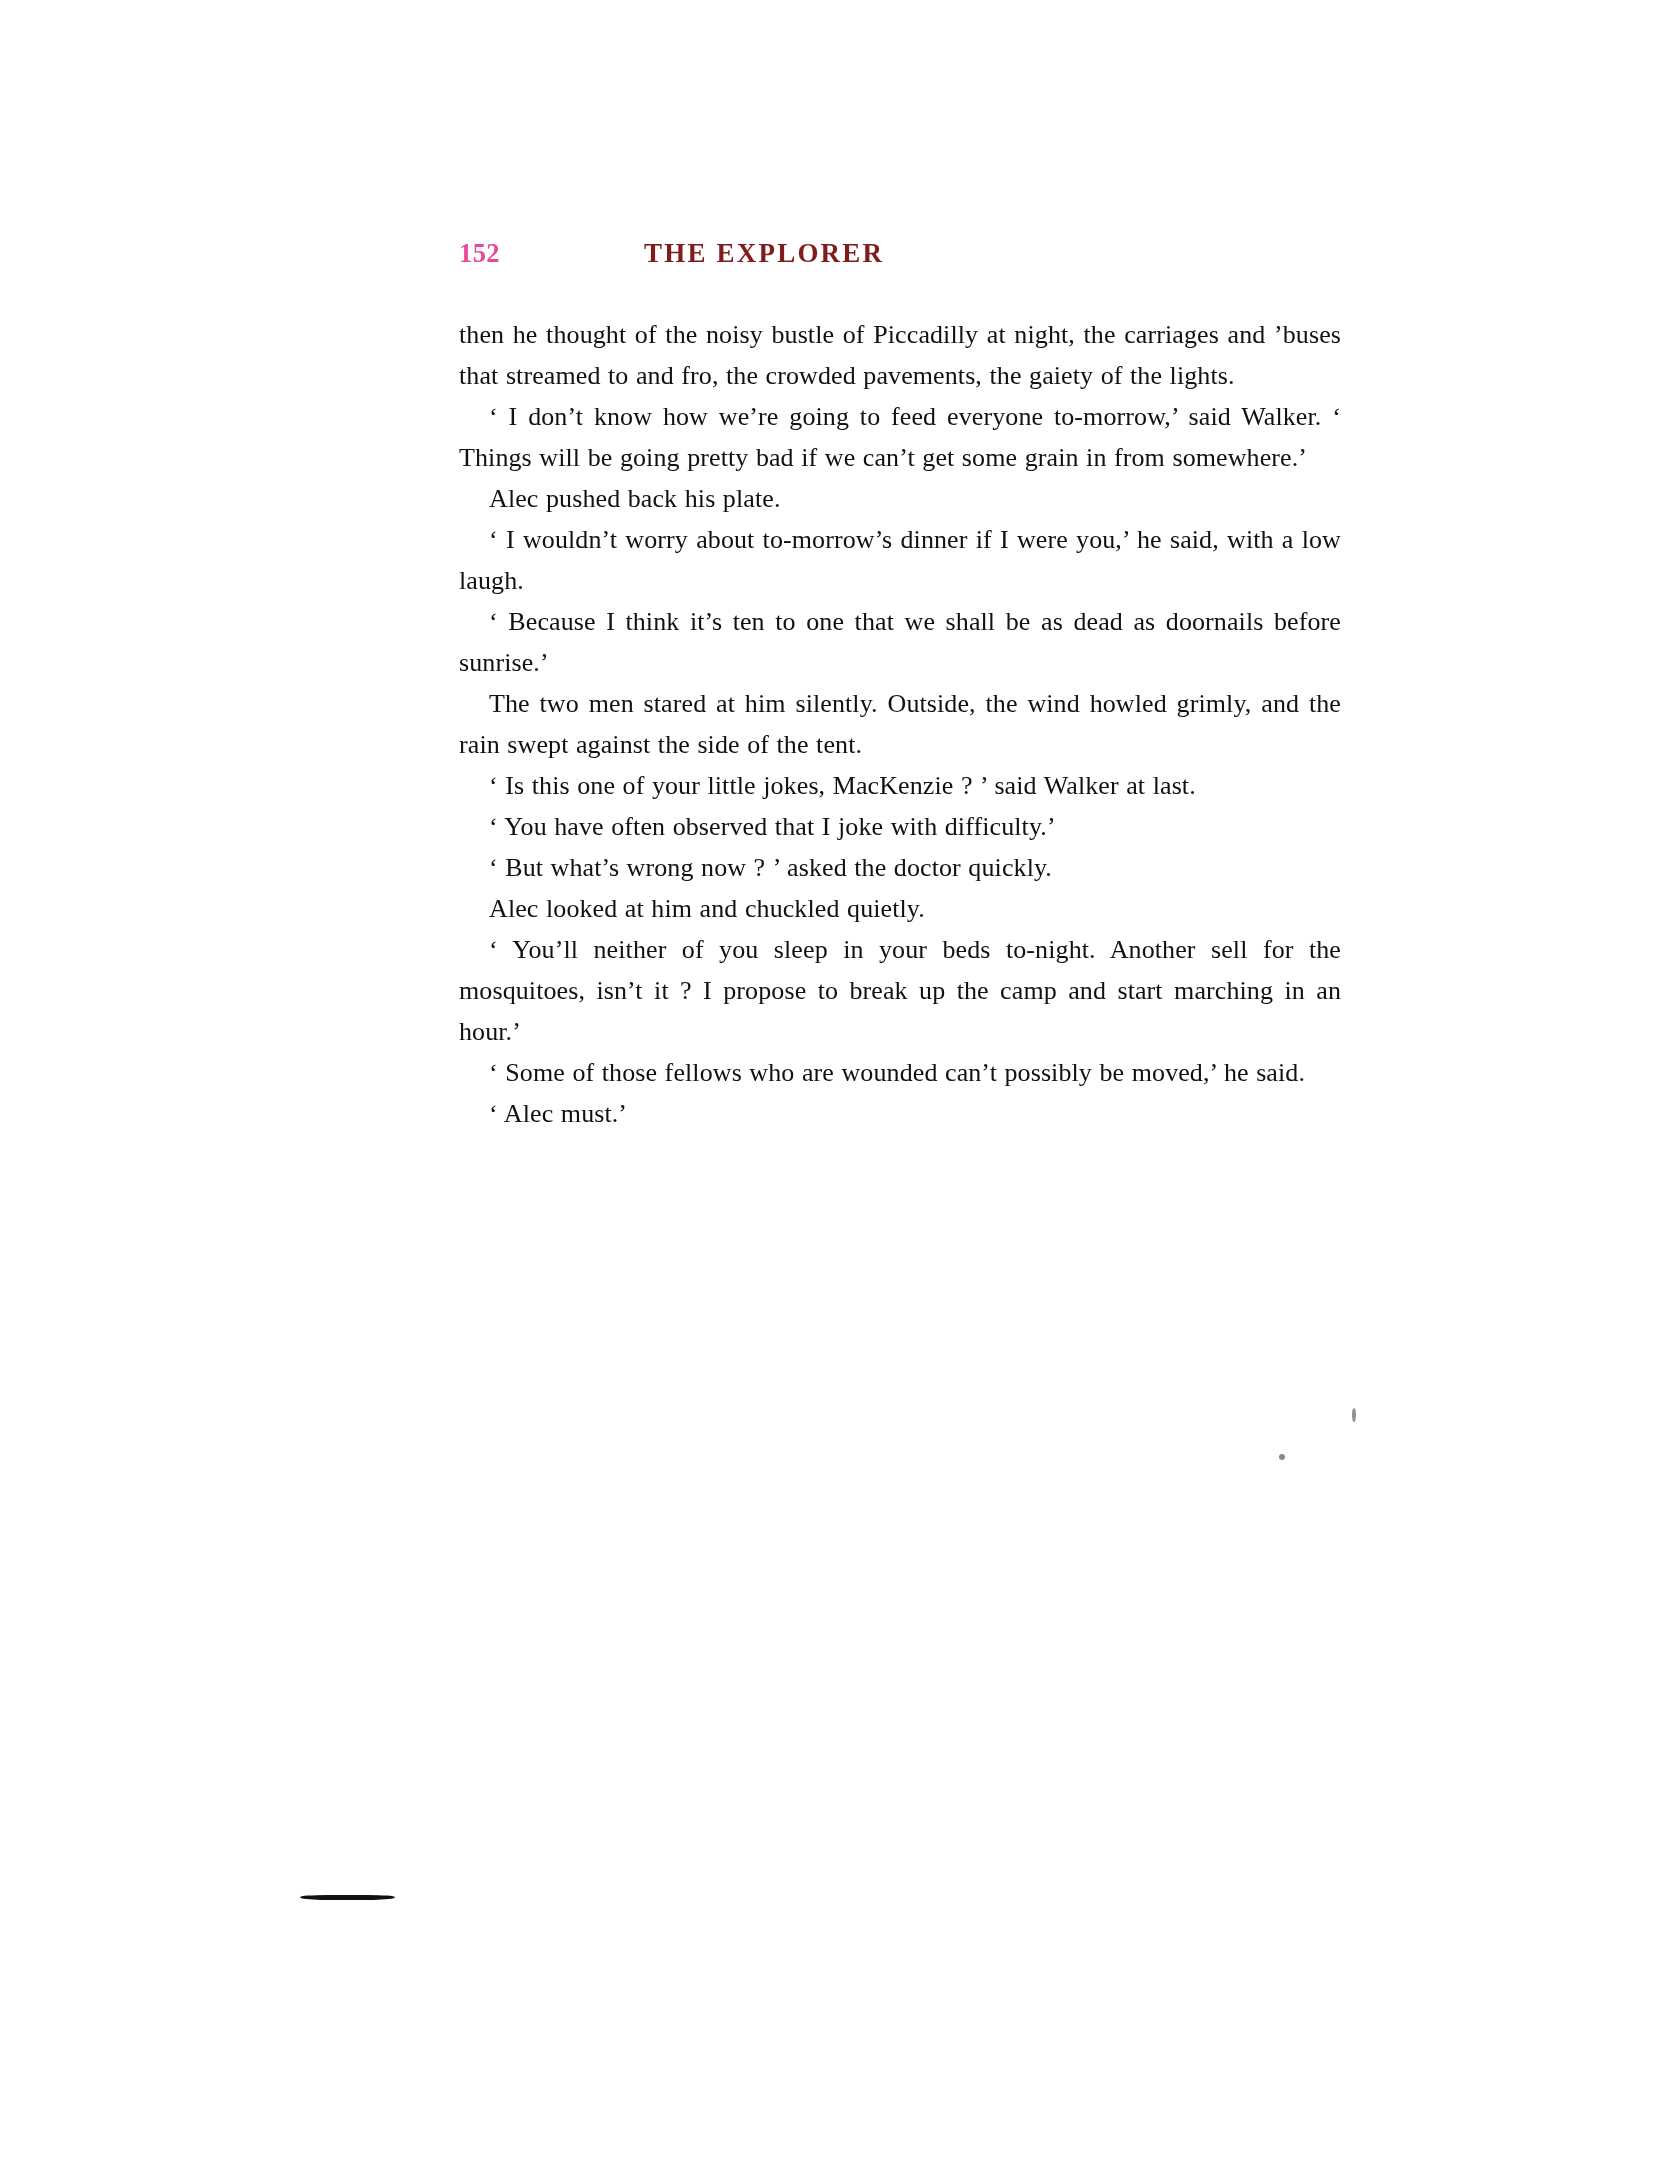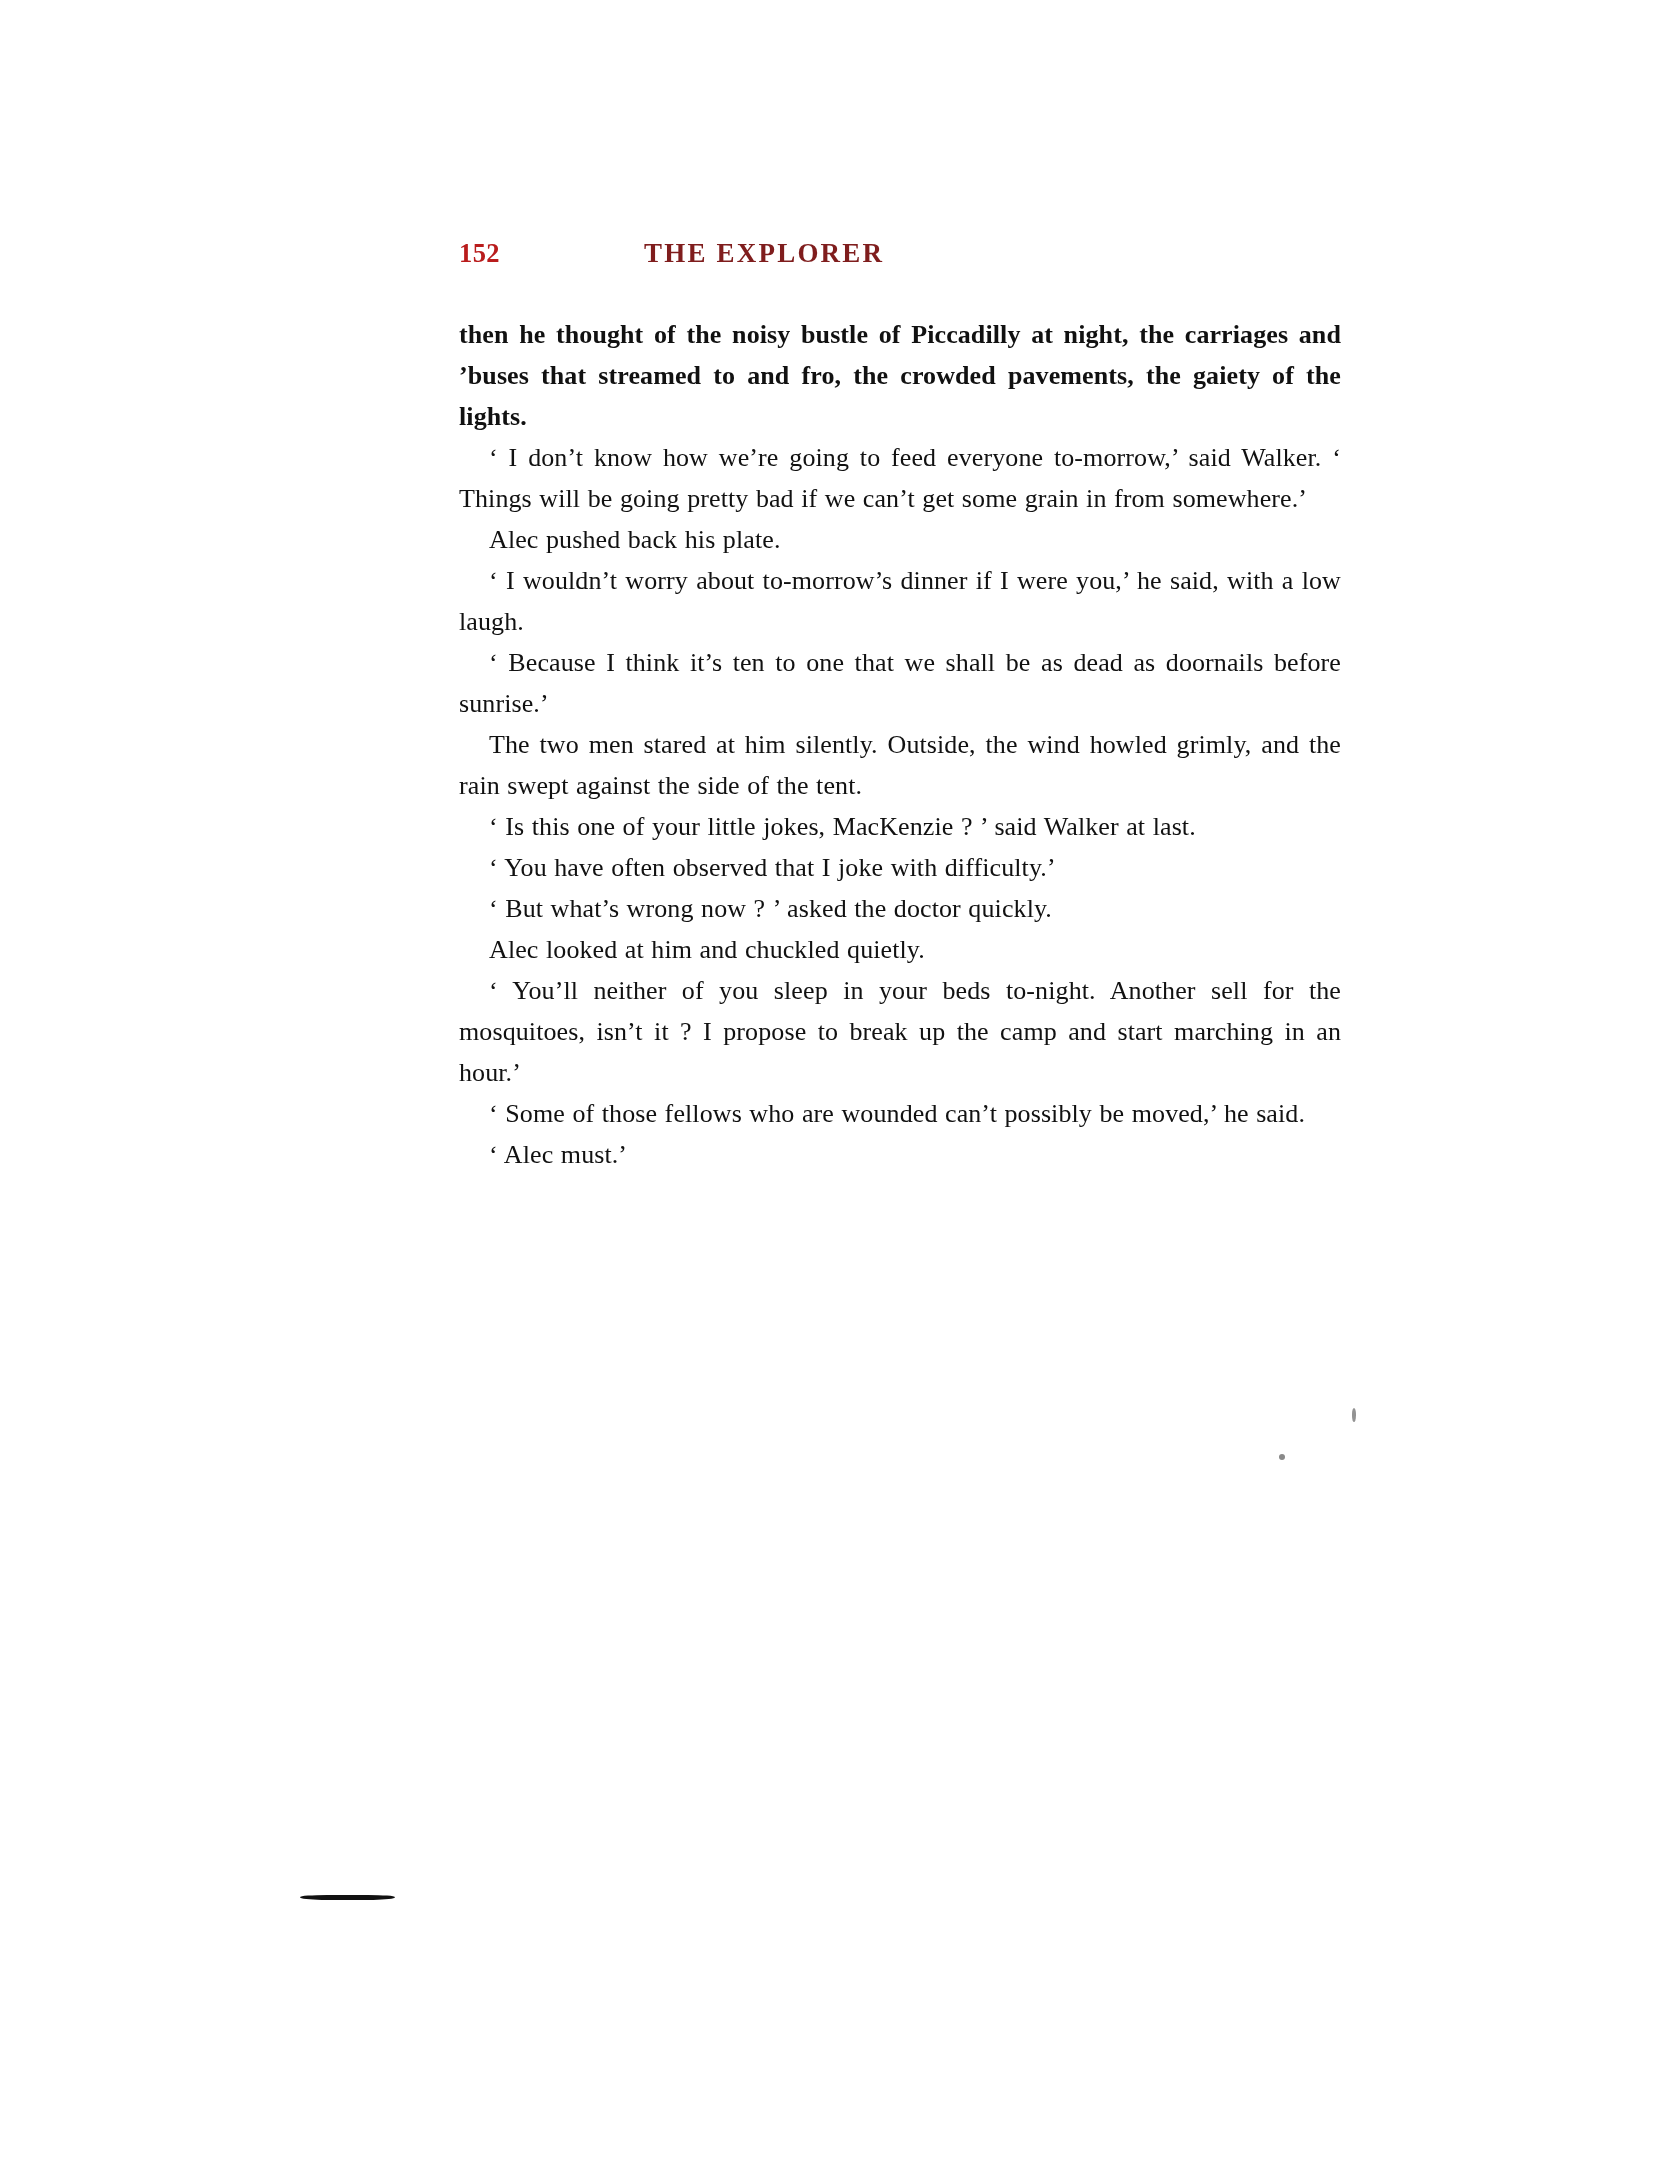--- a/index.html
+++ b/index.html
@@ -35,21 +35,21 @@
     margin-bottom: 23px;
   }
   .folio {
     position: absolute;
     left: 0;
     top: 0;
     font-family: "Liberation Serif", serif;
     font-weight: bold;
     font-size: 26.5px;
     letter-spacing: 0.4px;
-    color: #b91c1c;
+    color: #ec4899;
   }
   .running-title {
     position: absolute;
     left: 185px;
     top: 0;
     font-family: "Liberation Serif", serif;
     font-weight: bold;
     font-size: 27px;
     letter-spacing: 2.2px;
     color: #7f1d1d;
@@ -63,21 +63,20 @@
     text-justify: inter-word;
     letter-spacing: 0.1px;
     word-spacing: 0.9px;
     color: #111;
   }
   .body-text p.indent {
     text-indent: 30px;
   }
   .body-text p.flush {
     text-indent: 0;
-    font-weight: bold;
   }
   .tail-rule {
     position: absolute;
     left: 300px;
     top: 1893px;
     width: 95px;
     height: 8.8px;
   }
   .tail-rule .shape {
     width: 100%;

